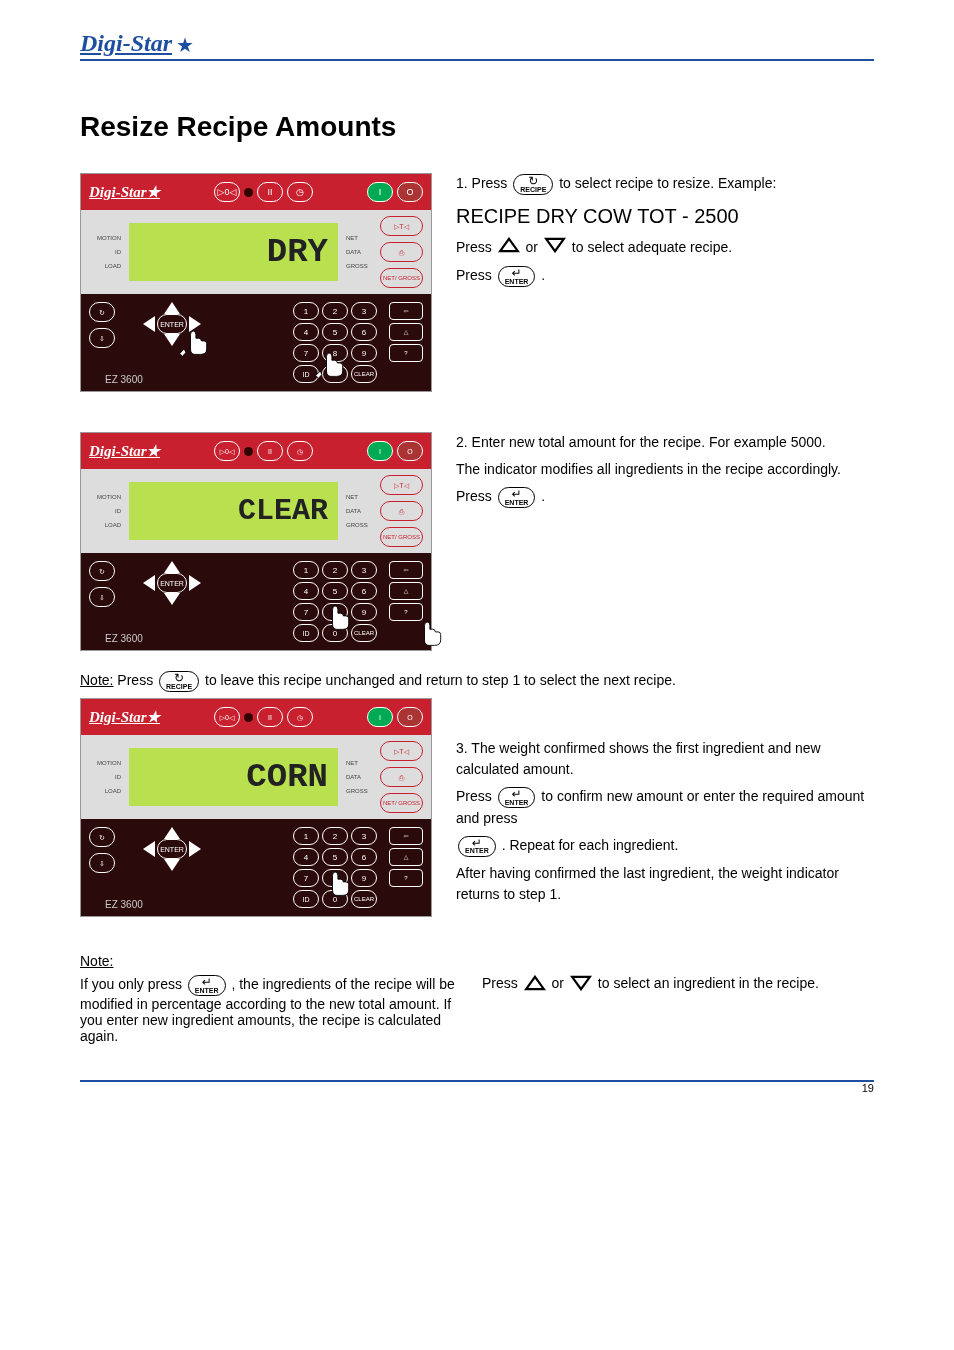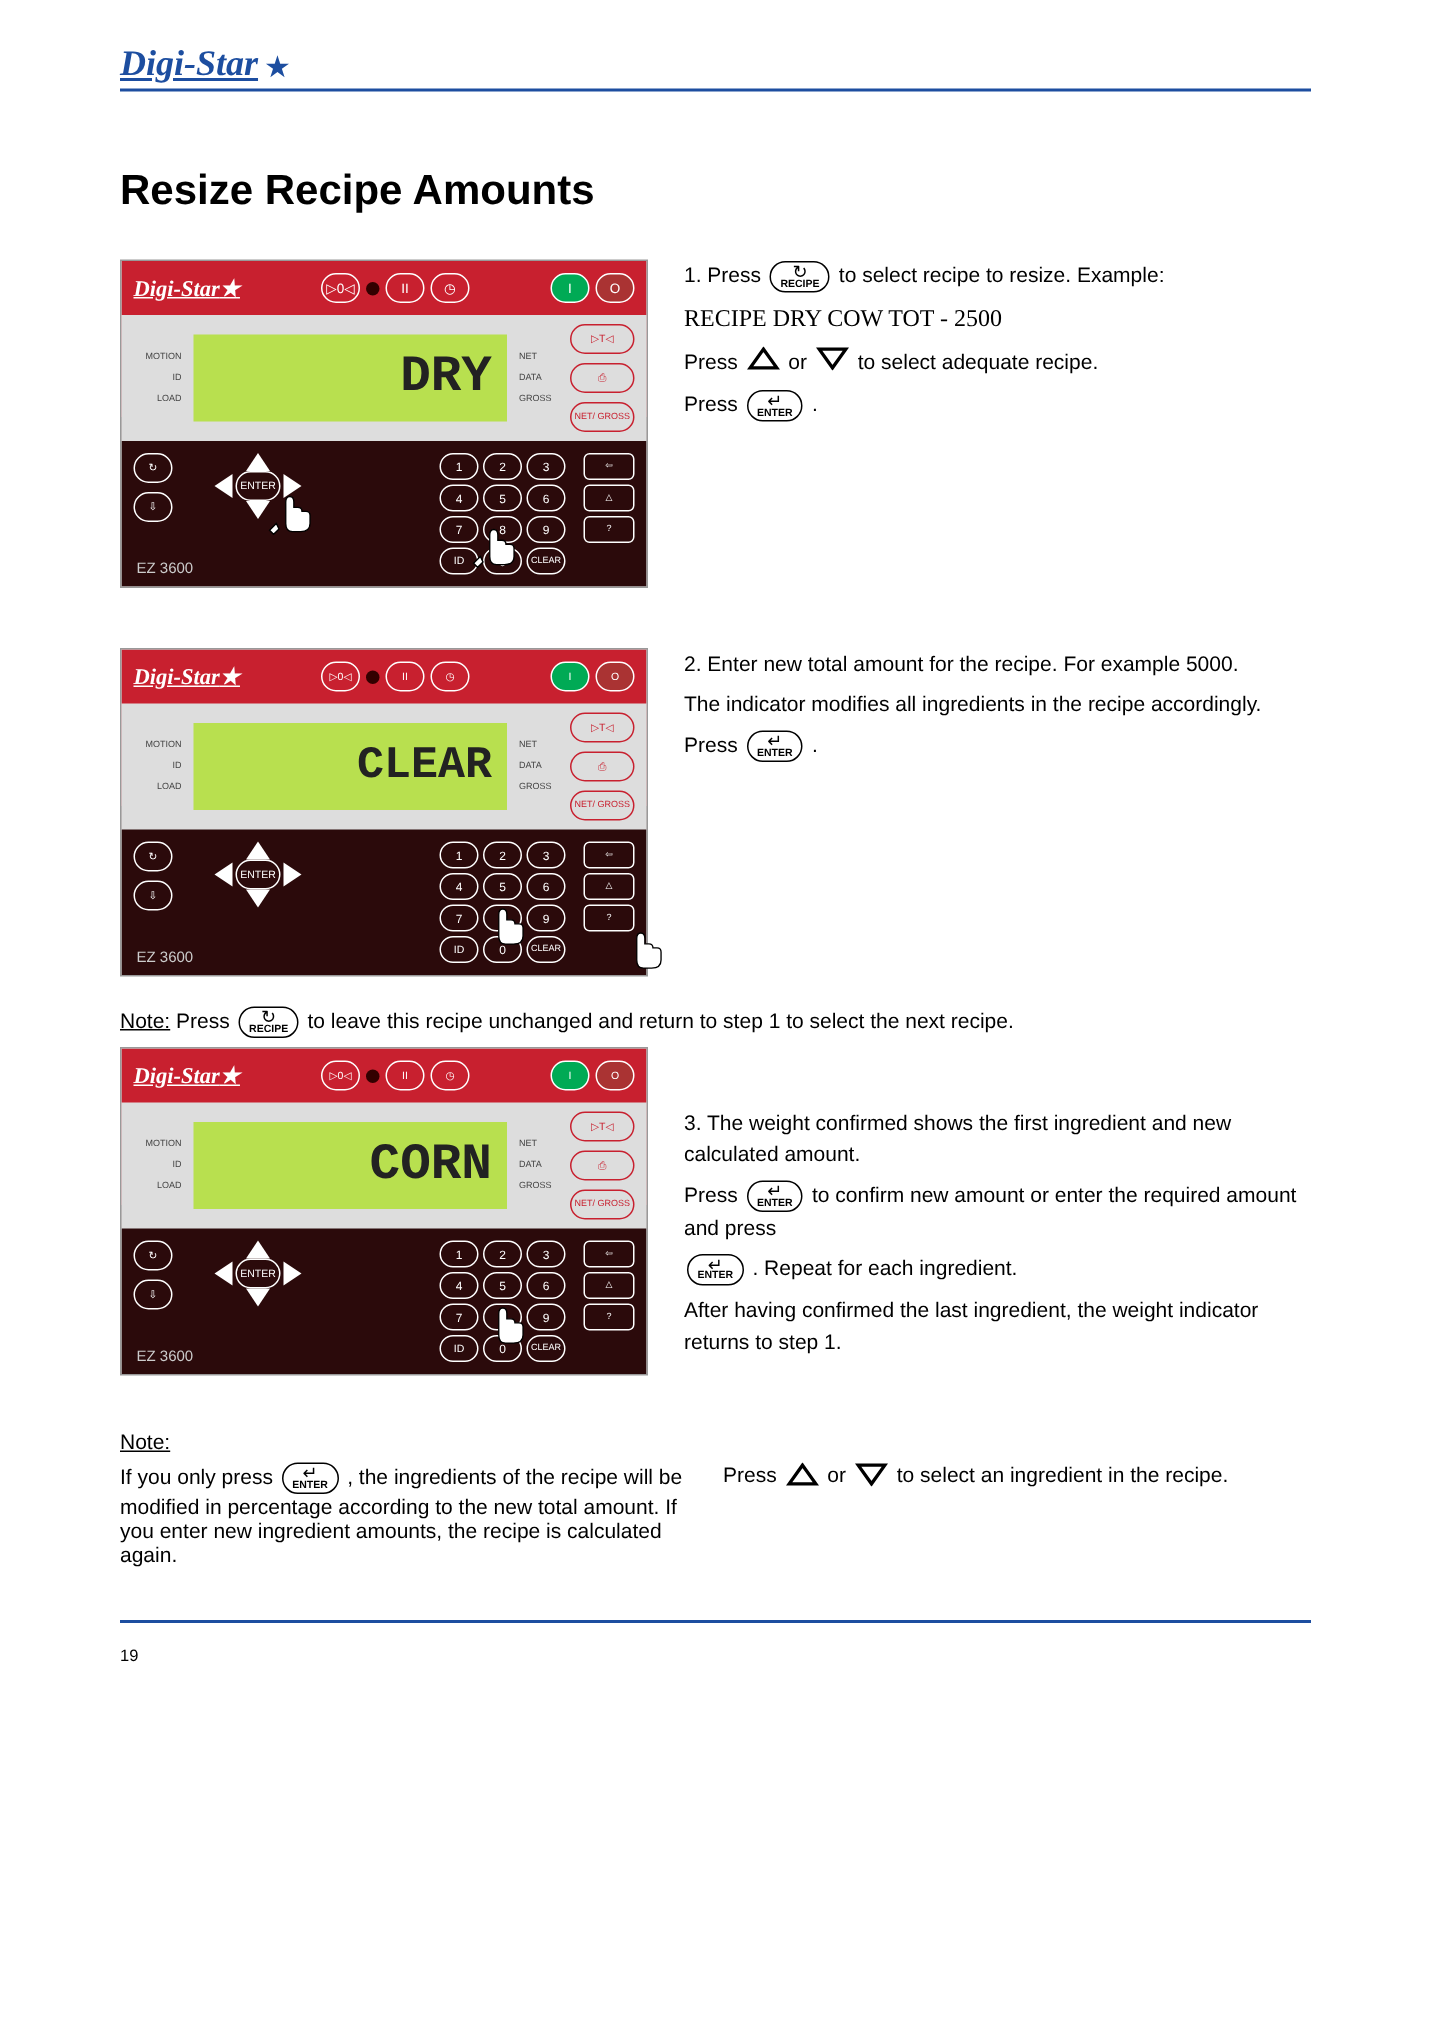--- a/index.html
+++ b/index.html
@@ -15,21 +15,21 @@
   body{margin:0;background:#fff;font-family:Arial,Helvetica,sans-serif;color:#000;width:var(--page-w);}
   .page{padding:30px 80px 40px 80px;}
   
   .logo-row{display:flex;align-items:flex-end;gap:6px;border-bottom:2px solid var(--accent);padding-bottom:2px;margin-bottom:10px;}
   .logo{font-family:"Brush Script MT","Comic Sans MS",cursive;font-style:italic;font-weight:bold;color:var(--accent);font-size:24px;text-decoration:underline}
   .star{color:var(--accent);font-size:20px;margin-left:-2px}
   h1{font-size:28px;font-weight:bold;margin:50px 0 30px 0;}
   .row{display:flex;gap:24px;align-items:flex-start;margin-bottom:20px;}
   .col-text{flex:1;font-size:14px;line-height:1.5}
   .col-text p{margin:0 0 6px 0}
-  .recipename{font-family:Liberation Serif, serif;font-size:16px}
+  .recipename{font-family:Liberation Sans, sans-serif;font-size:20px}
   
   .device{width:352px;border:1px solid #999;background:linear-gradient(180deg,var(--red) 0 48%, var(--panel-dark) 48% 100%);position:relative;padding:0;color:#fff}
   .dev-top{display:flex;align-items:center;justify-content:space-between;padding:6px 8px;height:36px}
   .dev-logo{font-family:"Brush Script MT",cursive;font-style:italic;font-weight:bold;font-size:15px;text-decoration:underline}
   .top-btns{display:flex;align-items:center;gap:4px}
   .rbtn{border:1.5px solid #fff;border-radius:12px;min-width:26px;height:20px;display:inline-flex;align-items:center;justify-content:center;font-size:7px;color:#fff;background:transparent;padding:0 2px;line-height:1}
   .rbtn .glyph{font-size:9px;line-height:1}
   .r-on{background:#0a5;}
   .r-off{background:#a33;}
   .led{width:9px;height:9px;border-radius:50%;background:#300;display:inline-block}
@@ -45,34 +45,34 @@
   .tri{width:0;height:0;display:inline-block}
   .tri.up{border-left:8px solid transparent;border-right:8px solid transparent;border-bottom:12px solid #fff}
   .tri.dn{border-left:8px solid transparent;border-right:8px solid transparent;border-top:12px solid #fff}
   .tri.l{border-top:8px solid transparent;border-bottom:8px solid transparent;border-right:12px solid #fff}
   .tri.r{border-top:8px solid transparent;border-bottom:8px solid transparent;border-left:12px solid #fff}
   .enter-o{border:1.5px solid #fff;border-radius:12px;width:30px;height:20px;display:inline-flex;align-items:center;justify-content:center;font-size:7px;color:#fff}
   .numpad{display:grid;grid-template-columns:repeat(3,26px);grid-auto-rows:18px;gap:3px;margin-left:auto}
   .np{border:1.2px solid #fff;border-radius:10px;display:flex;align-items:center;justify-content:center;font-size:8px;color:#fff}
   .fxcol{display:flex;flex-direction:column;gap:3px;margin-left:4px}
   .fx{border:1.2px solid #fff;border-radius:4px;width:34px;height:18px;display:flex;align-items:center;justify-content:center;font-size:6px;text-align:center;color:#fff;line-height:1}
-  .model{position:absolute;left:10px;bottom:6px;font-size:10px;color:#ccc}
+  .model{position:absolute;left:24px;bottom:6px;font-size:10px;color:#ccc}
   
   .hand{width:36px;height:36px}
   
   .inl{display:inline-block;vertical-align:middle;margin:0 2px}
   .oval{border:1.4px solid #000;border-radius:14px;padding:1px 6px;display:inline-flex;flex-direction:column;align-items:center;justify-content:center;line-height:.9}
   .oval .g{font-size:12px}
   .oval .lbl{font-size:7px;font-weight:bold}
   .tri-out{display:inline-block}
   .tri-out.up svg,.tri-out.dn svg{width:22px;height:16px}
   .note{text-decoration:underline;font-size:14px;margin:36px 0 6px 0}
   .note-row{display:flex;gap:10px;align-items:flex-start;font-size:14px}
   .note-text{flex:1}
-  .pagenum{text-align:left;font-size:11px;border-top:2px solid var(--accent);margin-top:36px;padding-top:16px}
+  .pagenum{text-align:right;font-size:11px;border-top:2px solid var(--accent);margin-top:36px;padding-top:0}
   .handpos{position:absolute}
 </style>
 </head>
 <body>
 
 <div class="page">
 
   <div class="logo-row">
     <span class="logo">Digi-Star</span>
     <span class="star">★</span>

